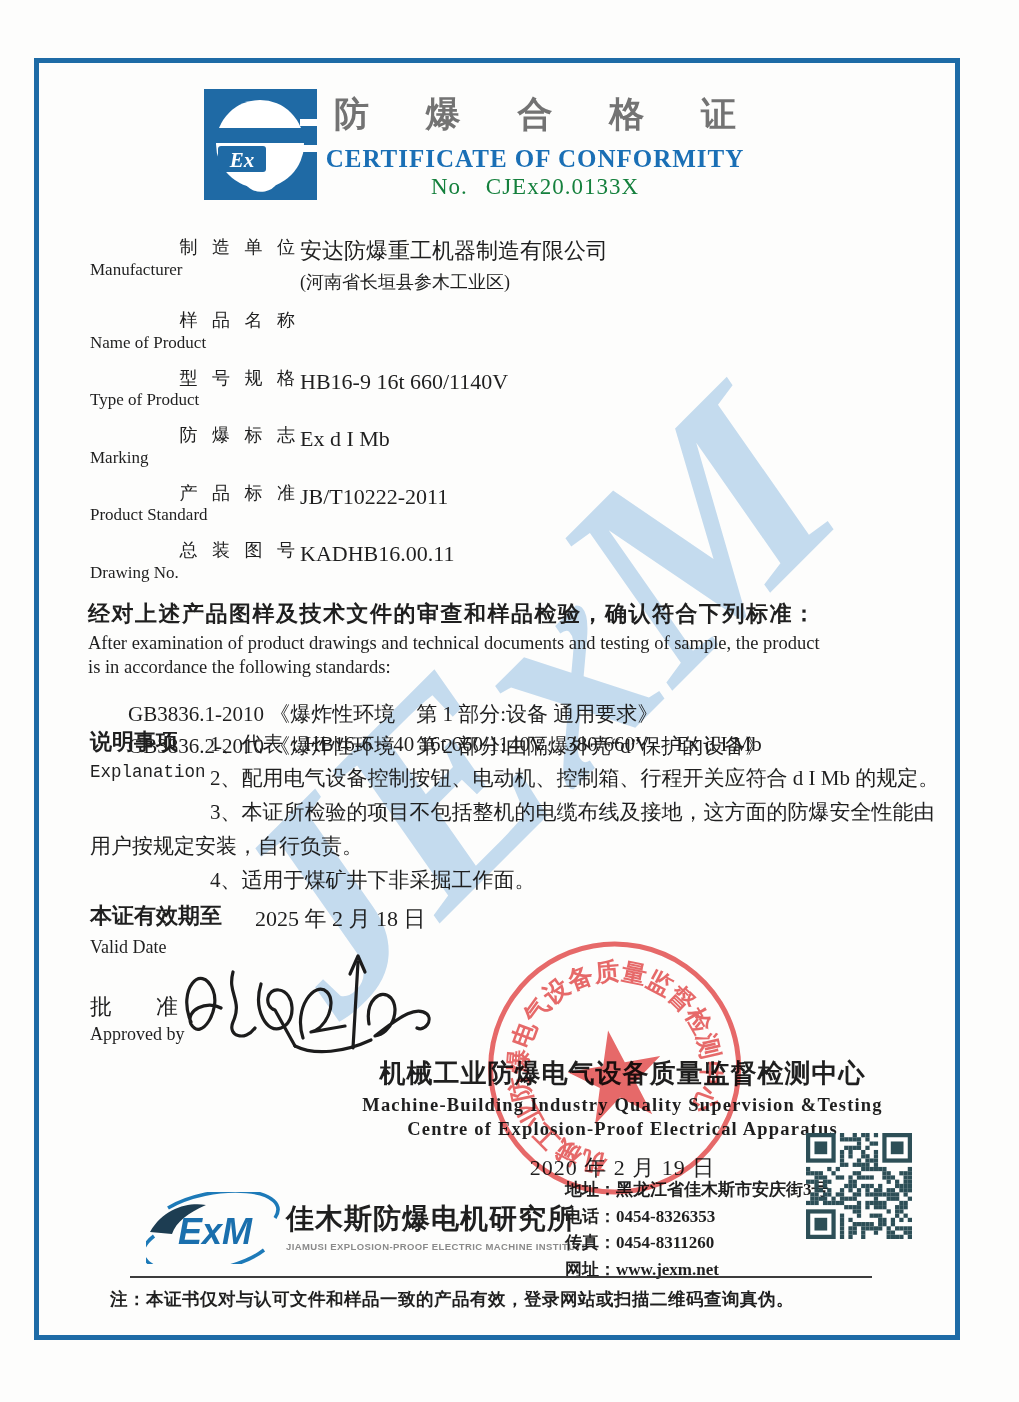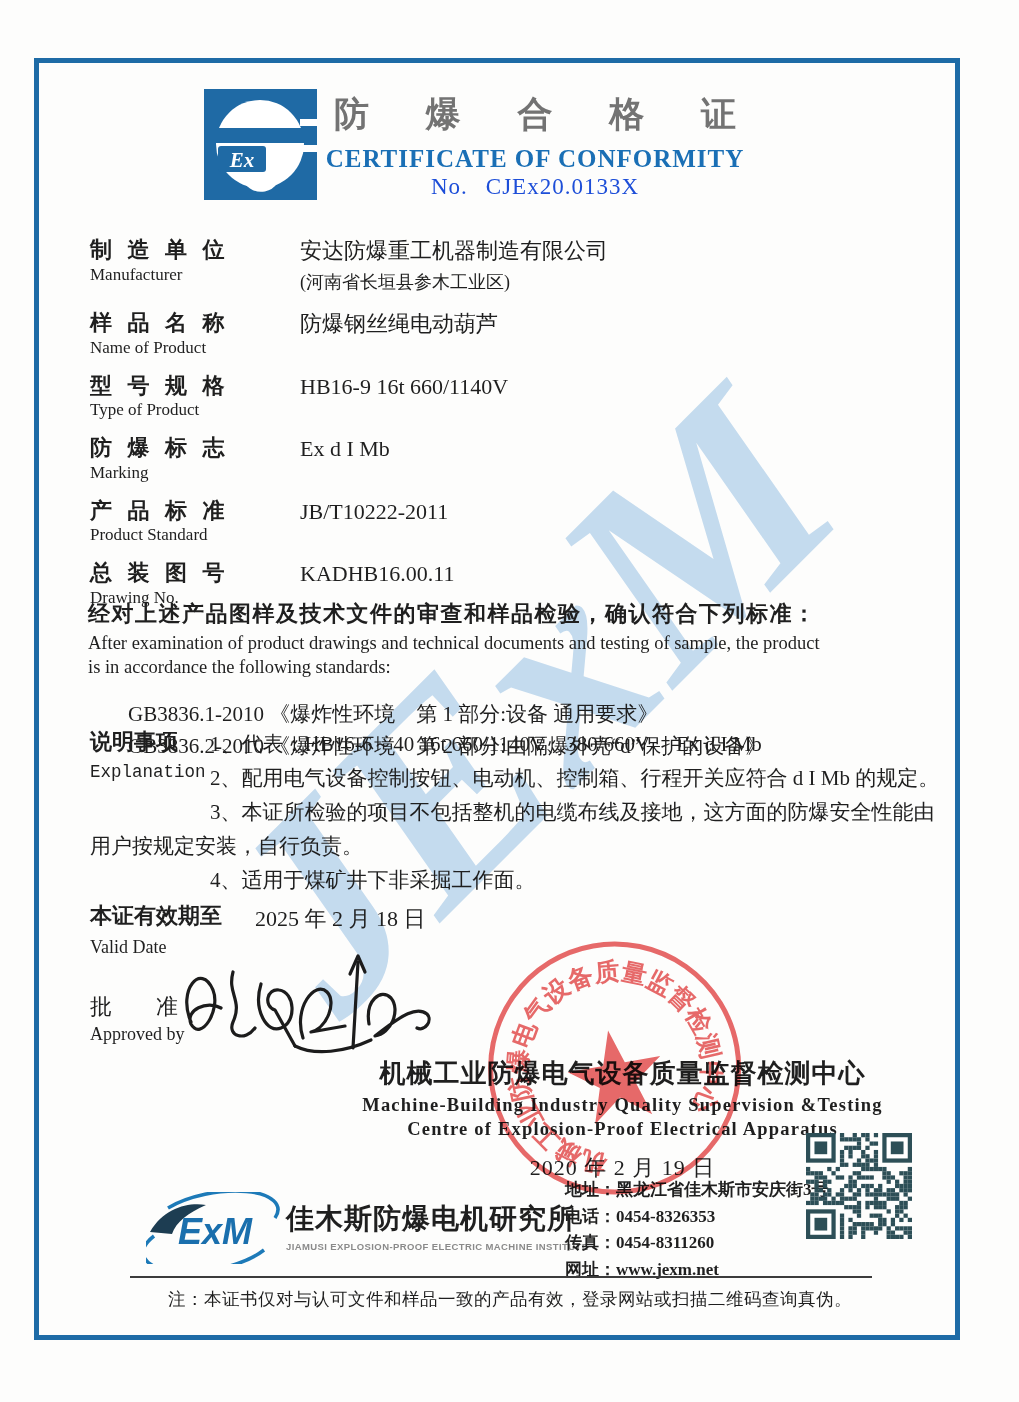--- a/index.html
+++ b/index.html
@@ -10,27 +10,27 @@
   .wm{position:absolute;left:60px;top:560px;width:940px;z-index:0;
       font-size:280px;font-weight:bold;font-style:italic;line-height:1;
       color:#b7d3eb;opacity:.8;letter-spacing:2px;
       transform:rotate(-45deg);transform-origin:50% 50%;text-align:center;}
   .content{position:absolute;inset:0;z-index:2;}
   
   .logo{position:absolute;left:204px;top:89px;}
   .titleblock{position:absolute;left:310px;top:96px;width:450px;text-align:center;}
   .title{font-size:35px;font-weight:bold;color:#737373;letter-spacing:24px;text-indent:24px;line-height:1.1;}
   .subtitle{font-size:25px;font-weight:bold;color:#1a6fb5;letter-spacing:1px;margin-top:10px;}
-  .noline{font-size:23px;color:#1d4ed8;margin-top:1px;letter-spacing:1px;}
+  .noline{font-size:23px;color:#15803d;margin-top:1px;letter-spacing:1px;}
   .noline .num{margin-left:18px;}
   
   .fields{position:absolute;left:90px;top:236px;width:820px;}
   .frow{display:flex;margin-bottom:13px;}
   .flabel{width:210px;flex:0 0 210px;}
-  .flabel .zh{font-size:22px;font-weight:bold;letter-spacing:5px;line-height:1.25;}
+  .flabel .zh{font-size:18px;font-weight:normal;letter-spacing:5px;line-height:1.25;text-align:right;}
   .flabel .en{font-size:17px;line-height:1.3;}
   .fvalue{font-size:22px;line-height:1.25;padding-top:1px;}
   .fvalue .sub{font-size:18px;margin-top:6px;}
   
   .standards{position:absolute;left:88px;top:599px;width:845px;}
   .std-zh{font-size:22px;font-weight:bold;letter-spacing:1.5px;}
   .std-en{font-size:18.5px;line-height:1.28;margin-top:3px;}
   .std-items{margin-top:20px;}
   .std-item{font-size:21px;margin-left:40px;line-height:1.5;}
   
@@ -59,22 +59,22 @@
   
   .instlogo{position:absolute;left:146px;top:1192px;}
   .instname{position:absolute;left:286px;top:1200px;}
   .instname .zh{font-size:28px;font-weight:bold;letter-spacing:1px;}
   .instname .en{font-size:9.5px;color:#8a8a8a;font-weight:bold;letter-spacing:.4px;margin-top:3px;
                 font-family:"Liberation Sans","DejaVu Sans",sans-serif;}
   .contacts{position:absolute;left:565px;top:1177px;font-size:17px;font-weight:600;line-height:1.56;}
   .contacts .cline{white-space:nowrap;}
   .qr{position:absolute;left:806px;top:1133px;}
   .sep{position:absolute;left:130px;top:1276px;width:742px;border-top:2px solid #3c3c3c;}
-  .note{position:absolute;left:110px;top:1287px;width:800px;text-align:center;
-        font-size:17.5px;font-weight:normal;letter-spacing:.5px;}
+  .note{position:absolute;left:110px;top:1287px;width:800px;
+        font-size:17.5px;font-weight:bold;letter-spacing:.5px;}
 </style>
 </head>
 <body>
 
 <div class="page">
   <div class="wm">JExM</div>
   <div class="frame"></div>
 
   <div class="content">
 
@@ -108,21 +108,20 @@
         <div class="fvalue">
           <div>安达防爆重工机器制造有限公司</div>
           <div class="sub">(河南省长垣县参木工业区)</div>
         </div>
       </div>
       <div class="frow">
         <div class="flabel">
           <div class="zh">样 品 名 称</div>
           <div class="en">Name of Product</div>
         </div>
-        <div class="fvalue">防爆钢丝绳电动葫芦</div>
       </div>
       <div class="frow">
         <div class="flabel">
           <div class="zh">型 号 规 格</div>
           <div class="en">Type of Product</div>
         </div>
         <div class="fvalue">HB16-9 16t 660/1140V</div>
       </div>
       <div class="frow">
         <div class="flabel">

